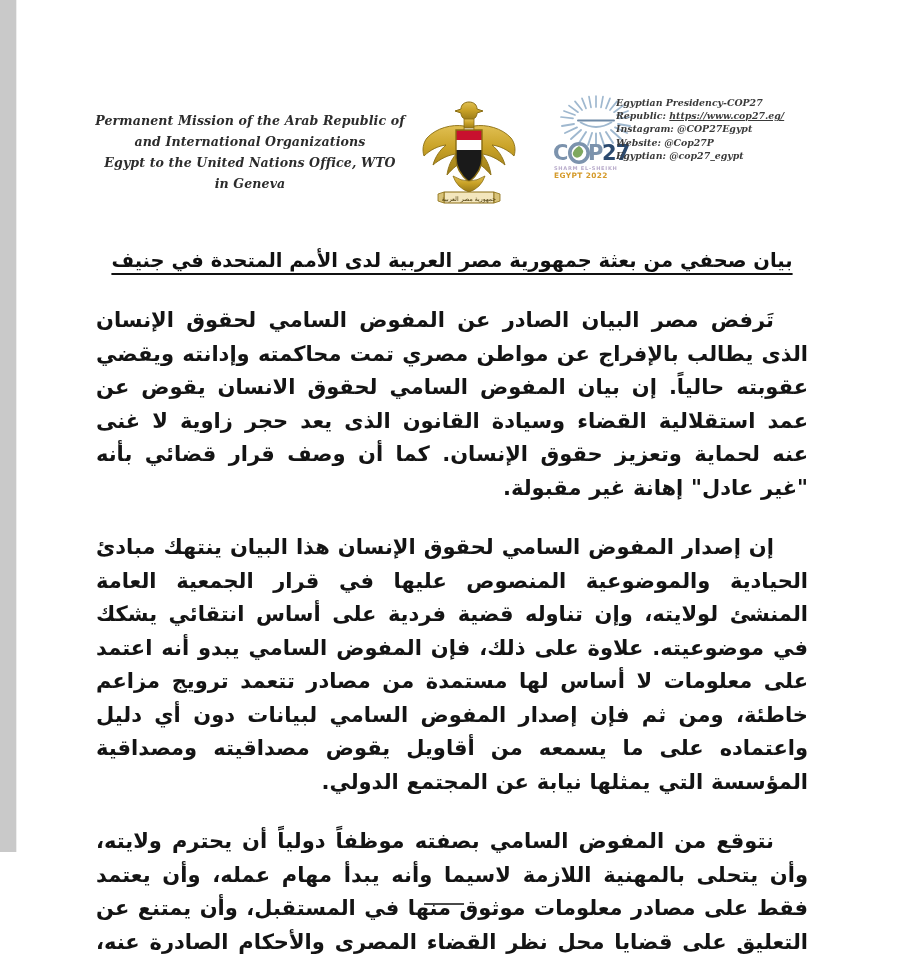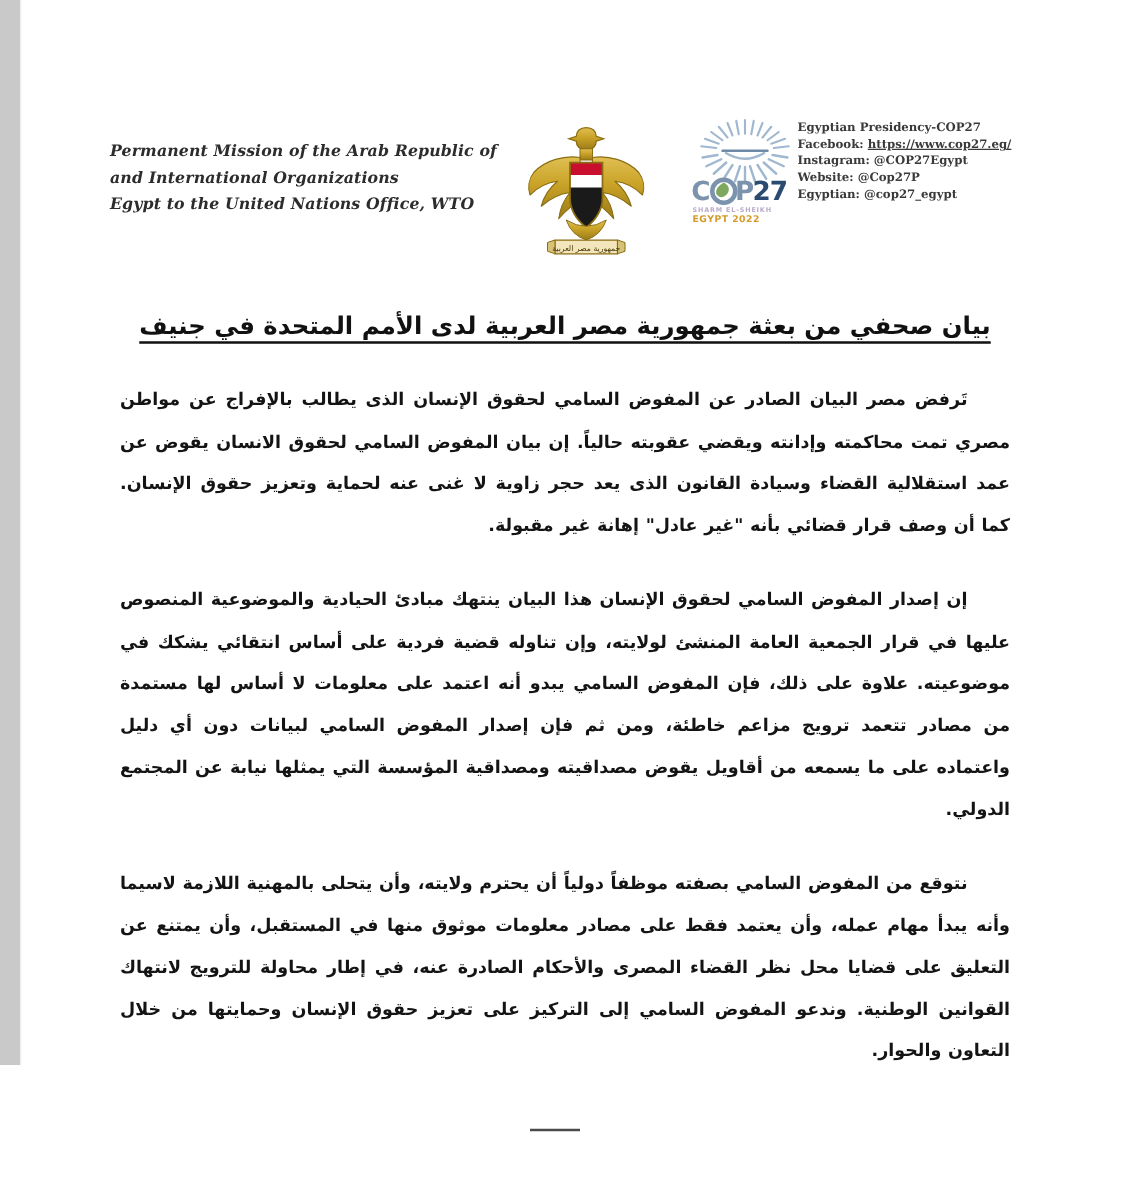--- a/index.html
+++ b/index.html
@@ -48,20 +48,21 @@
     top: 92px;
     width: 904px;
     height: 122px;
   }
 
   .lh-mission {
     position: absolute;
     left: 88px;
     top: 18px;
     width: 324px;
+    text-align: center;
     font-family: "DejaVu Serif", "Liberation Serif", serif;
     font-style: italic;
     font-weight: 700;
     font-size: 12.6px;
     line-height: 21px;
     color: #2c2c2c;
     letter-spacing: .1px;
   }
 
   
@@ -85,24 +86,25 @@
   .cop-word {
     position: absolute;
     left: 2px;
     top: 46px;
     width: 88px;
     height: 40px;
   }
 
   .cop-contact {
     position: absolute;
-    left: 638px;
+    left: 616px;
     top: 4px;
     width: 250px;
     font-family: "DejaVu Serif", "Liberation Serif", serif;
+    font-style: italic;
     font-weight: 700;
     font-size: 9.4px;
     line-height: 13.2px;
     color: #3a3a3a;
     white-space: nowrap;
   }
   .cop-contact .line { display: block; overflow: hidden; }
   .cop-contact .url { text-decoration: underline; }
 
   
@@ -125,21 +127,21 @@
     color: #111;
     text-decoration: underline;
     text-underline-offset: 6px;
     text-decoration-thickness: 2px;
   }
 
   .doc-para {
     margin: 0 0 26px 0;
     font-family: "DejaVu Sans", "Liberation Sans", sans-serif;
     font-weight: 700;
-    font-size: 14px;
+    font-size: 21px;
     line-height: 33.5px;
     color: #141414;
     text-align: justify;
     text-justify: inter-word;
     text-indent: 34px;
     word-spacing: .5px;
   }
   .doc-para:last-of-type { margin-bottom: 15px; }
 
   .doc-rule {
@@ -160,20 +162,21 @@
 
   <div class="scan-edge-band"></div>
   <div class="scan-edge-hairline"></div>
 
   <header class="letterhead">
 
     <div class="lh-mission">
       <div>Permanent Mission of the Arab Republic of</div>
       <div>and International Organizations</div>
       <div>Egypt to the United Nations Office, WTO</div>
+      <div>in Geneva</div>
     </div>
 
     <div class="emblem">
       <svg viewBox="0 0 98 112" width="98" height="112" aria-hidden="true">
         <defs>
           <linearGradient id="goldg" x1="0" y1="0" x2="0" y2="1">
             <stop offset="0%" stop-color="#e0bf52"></stop>
             <stop offset="45%" stop-color="#c9a227"></stop>
             <stop offset="100%" stop-color="#9a7b18"></stop>
           </linearGradient>
@@ -246,21 +249,21 @@
           <text x="36" y="20" font-family="DejaVu Sans, sans-serif" font-size="21" font-weight="700" fill="#7c93ad" letter-spacing="-0.6">P</text>
           <text x="50" y="20" font-family="DejaVu Sans, sans-serif" font-size="21" font-weight="700" fill="#2b4a6f" letter-spacing="-0.8">27</text>
           <text x="2" y="29.5" font-family="DejaVu Sans, sans-serif" font-size="5.1" font-weight="700" fill="#b9accb" letter-spacing="0.7">SHARM EL-SHEIKH</text>
           <text x="2" y="37.5" font-family="DejaVu Sans, sans-serif" font-size="7.4" font-weight="700" fill="#d59b2b" letter-spacing="0.4">EGYPT 2022</text>
         </svg>
       </div>
     </div>
 
     <div class="cop-contact">
       <span class="line">Egyptian Presidency-COP27</span>
-      <span class="line"><span>Facebook:</span> <span class="url">https://www.cop27.eg/</span></span>
+      <span class="line"><span>Republic:</span> <span class="url">https://www.cop27.eg/</span></span>
       <span class="line">Instagram: @COP27Egypt</span>
       <span class="line">Website: @Cop27P</span>
       <span class="line">Egyptian: @cop27_egypt</span>
     </div>
 
   </header>
 
   <main class="doc">
     <h1 class="doc-title">بيان صحفي من بعثة جمهورية مصر العربية لدى الأمم المتحدة في جنيف</h1>
     <p class="doc-para">تَرفض مصر البيان الصادر عن المفوض السامي لحقوق الإنسان الذى يطالب بالإفراج عن مواطن مصري تمت محاكمته وإدانته ويقضي عقوبته حالياً. إن بيان المفوض السامي لحقوق الانسان يقوض عن عمد استقلالية القضاء وسيادة القانون الذى يعد حجر زاوية لا غنى عنه لحماية وتعزيز حقوق الإنسان. كما أن وصف قرار قضائي بأنه "غير عادل" إهانة غير مقبولة.</p>

